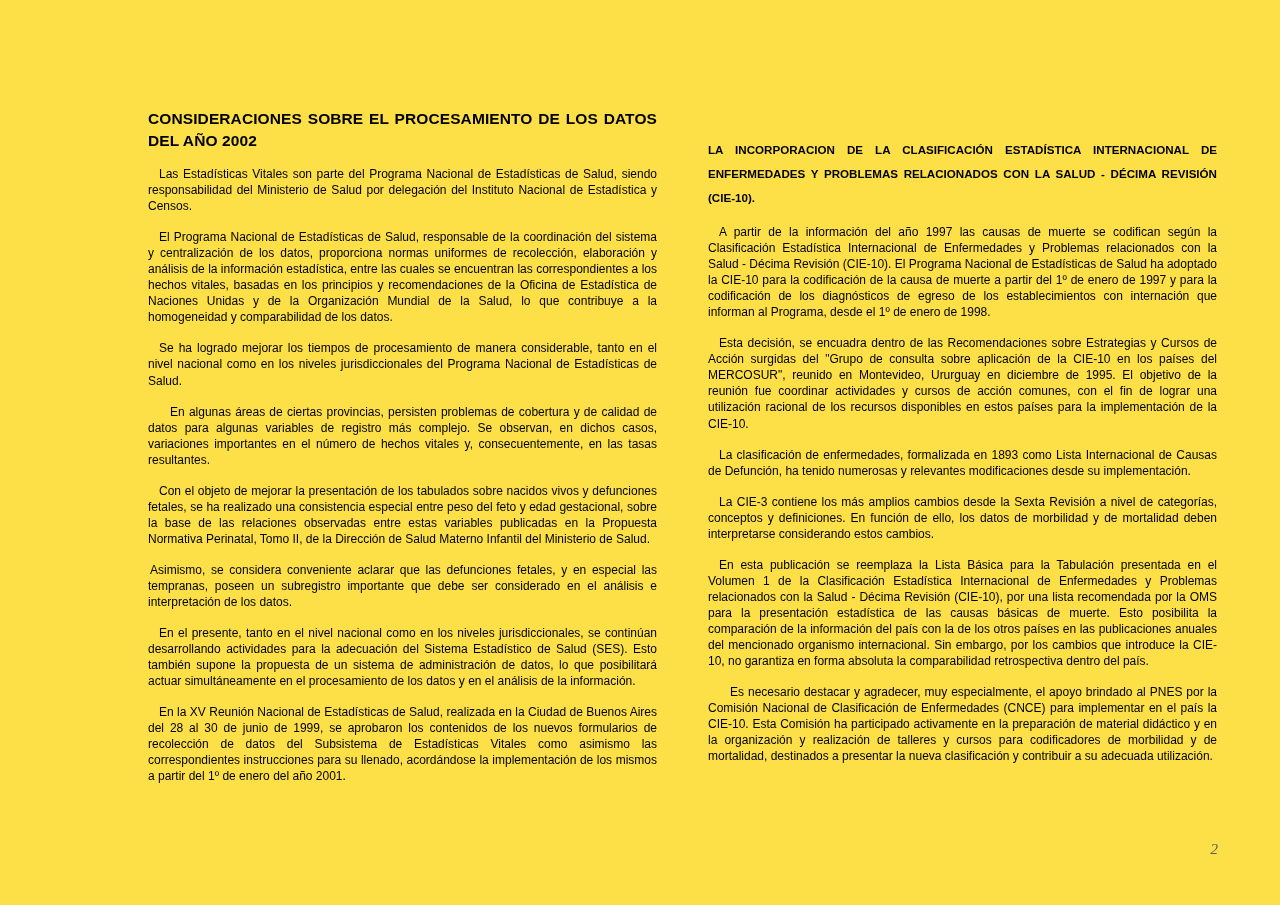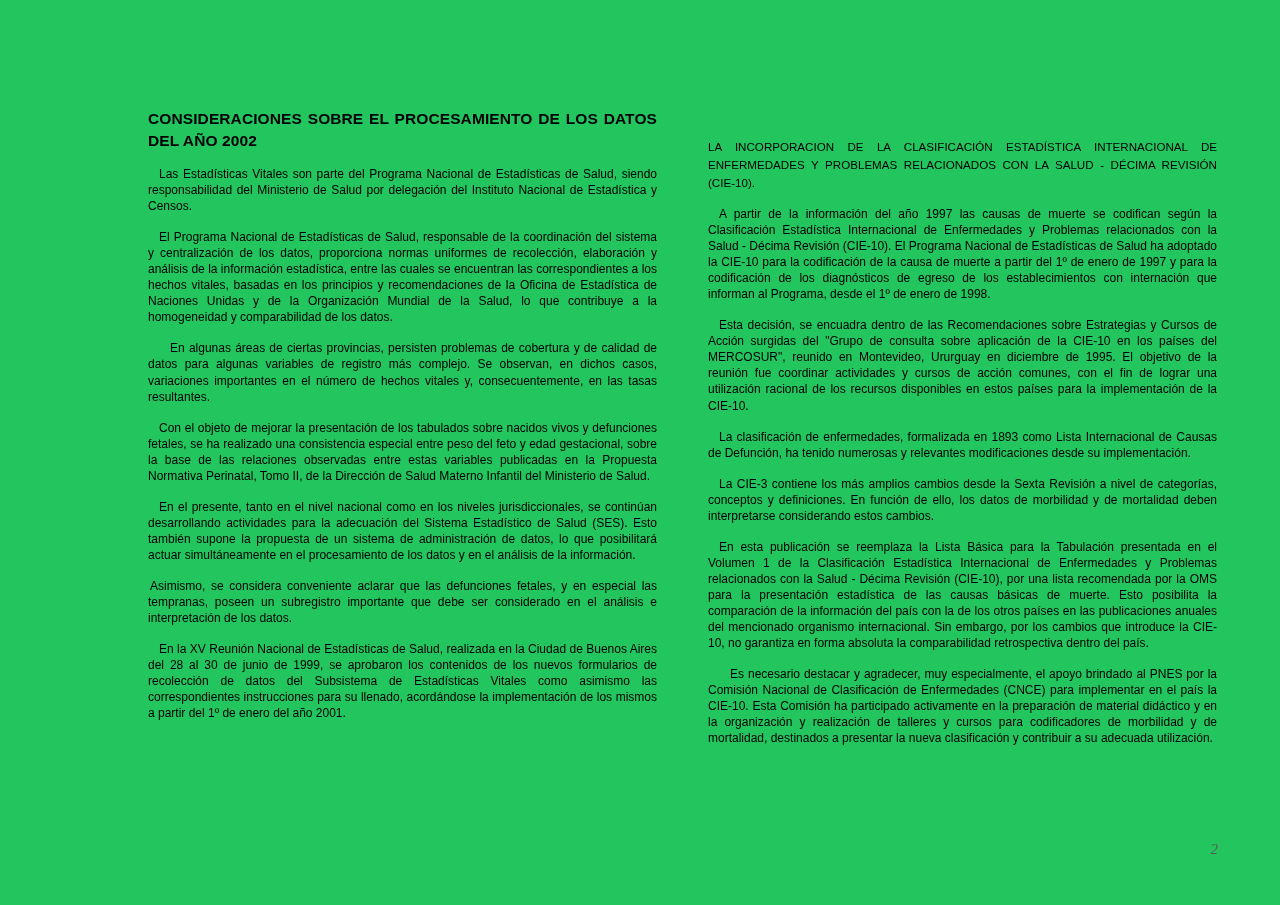--- a/index.html
+++ b/index.html
@@ -12,21 +12,21 @@
     width: 1280px;
     height: 905px;
     font-family: "Liberation Sans", sans-serif;
     color: #000000;
     overflow: hidden;
   }
   .page {
     position: relative;
     width: 1280px;
     height: 905px;
-    background: #22c55e;
+    background: #fde047;
   }
   .columns {
     position: absolute;
     top: 0;
     left: 0;
     width: 1280px;
     height: 905px;
   }
   .col {
     position: absolute;
@@ -46,22 +46,22 @@
     font-size: 15.5px;
     font-weight: bold;
     line-height: 22px;
     text-align: justify;
     text-align-last: left;
     letter-spacing: 0.1px;
     margin: 0 0 14px 0;
   }
   .section-title {
     font-size: 11.6px;
-    font-weight: normal;
-    line-height: 18px;
+    font-weight: bold;
+    line-height: 24px;
     text-align: justify;
     text-align-last: left;
     margin: 0 0 14px 0;
   }
   p.para {
     font-size: 12px;
     line-height: 16.05px;
     text-align: justify;
     text-align-last: left;
     margin: 0 0 15px 0;
@@ -90,24 +90,25 @@
 </head>
 <body>
 
 <div class="page">
   <div class="columns">
 
     <div class="col col-left">
       <h1 class="doc-title">CONSIDERACIONES SOBRE EL PROCESAMIENTO DE LOS DATOS DEL AÑO 2002</h1>
       <p class="para">Las Estadísticas Vitales son parte del Programa Nacional de Estadísticas de Salud, siendo responsabilidad del Ministerio de Salud por delegación del Instituto Nacional de Estadística y Censos.</p>
       <p class="para">El Programa Nacional de Estadísticas de Salud, responsable de la coordinación del sistema y centralización de los datos, proporciona normas uniformes de recolección, elaboración y análisis de la información estadística, entre las cuales se encuentran las correspondientes a los hechos vitales, basadas en los principios y recomendaciones de la Oficina de Estadística de Naciones Unidas y de la Organización Mundial de la Salud, lo que contribuye a la homogeneidad y comparabilidad de los datos.</p>
+      <p class="para">Se ha logrado mejorar los tiempos de procesamiento de manera considerable, tanto en el nivel nacional como en los niveles jurisdiccionales del Programa Nacional de Estadísticas de Salud.</p>
       <p class="para indent-wide">En algunas áreas de ciertas provincias,  persisten problemas de cobertura y de calidad de datos para algunas variables de registro más complejo. Se observan, en dichos casos,   variaciones importantes en el número de hechos vitales y, consecuentemente, en las tasas resultantes.</p>
       <p class="para">Con el objeto de mejorar la presentación de los tabulados sobre nacidos vivos y defunciones fetales, se ha realizado una consistencia especial entre peso del feto y edad gestacional, sobre la base de las relaciones observadas entre estas variables publicadas en la Propuesta Normativa Perinatal, Tomo II, de la Dirección de Salud Materno Infantil del Ministerio de Salud.</p>
+      <p class="para indent-none">Asimismo, se considera conveniente aclarar que las defunciones fetales, y en especial las tempranas, poseen un subregistro importante que debe ser considerado en el análisis e interpretación de los datos.</p>
       <p class="para">En el presente, tanto en el nivel nacional como en los niveles jurisdiccionales, se continúan desarrollando actividades para la adecuación del Sistema Estadístico de Salud (SES). Esto también supone la propuesta de un sistema de administración de datos, lo que posibilitará actuar simultáneamente en el procesamiento de los datos y en el análisis de la información.</p>
-      <p class="para indent-none">Asimismo, se considera conveniente aclarar que las defunciones fetales, y en especial las tempranas, poseen un subregistro importante que debe ser considerado en el análisis e interpretación de los datos.</p>
       <p class="para last">En la XV Reunión Nacional de Estadísticas de Salud, realizada en la Ciudad de Buenos Aires del 28 al 30 de junio de 1999, se aprobaron los contenidos de los nuevos formularios de recolección de datos del Subsistema de Estadísticas Vitales como asimismo las correspondientes instrucciones para su llenado, acordándose la implementación de los mismos a partir del 1º de enero del año 2001.</p>
     </div>
 
     <div class="col col-right">
       <h2 class="section-title">LA INCORPORACION DE LA CLASIFICACIÓN ESTADÍSTICA INTERNACIONAL DE ENFERMEDADES Y PROBLEMAS RELACIONADOS CON LA SALUD - DÉCIMA REVISIÓN (CIE-10).</h2>
       <p class="para">A partir de la información del año 1997 las causas de muerte se codifican según la Clasificación Estadística Internacional de Enfermedades y Problemas relacionados con la Salud - Décima Revisión (CIE-10). El Programa Nacional de Estadísticas de Salud ha adoptado la CIE-10 para la codificación de la causa de muerte a partir del 1º de enero de 1997 y para la codificación de los diagnósticos de egreso de los establecimientos con internación que informan al Programa, desde el 1º de enero de 1998.</p>
       <p class="para">Esta decisión, se encuadra dentro de las Recomendaciones sobre Estrategias y Cursos de Acción surgidas del "Grupo de consulta sobre aplicación de la CIE-10 en los países del MERCOSUR", reunido en Montevideo, Ururguay  en diciembre de 1995. El objetivo de la reunión fue coordinar actividades y cursos de acción comunes, con el fin de lograr una utilización racional de los recursos disponibles en estos países para la implementación de la CIE-10.</p>
       <p class="para">La clasificación de enfermedades, formalizada en 1893 como Lista Internacional de Causas de Defunción, ha tenido numerosas y relevantes modificaciones desde su implementación.</p>
       <p class="para">La CIE-3 contiene los más amplios cambios desde la Sexta Revisión a nivel de categorías, conceptos y definiciones. En función de ello, los datos de morbilidad  y de mortalidad deben interpretarse considerando estos cambios.</p>
       <p class="para">En esta publicación se reemplaza la Lista Básica para la Tabulación presentada en el Volumen 1 de la Clasificación Estadística Internacional de Enfermedades y Problemas relacionados con la Salud - Décima Revisión (CIE-10), por una lista recomendada por la OMS para la presentación estadística de las causas básicas de muerte. Esto posibilita la comparación de la información del país con la de los otros países en las publicaciones anuales del mencionado organismo internacional. Sin embargo, por los cambios que introduce la CIE-10, no garantiza en forma absoluta la comparabilidad retrospectiva dentro del país.</p>

